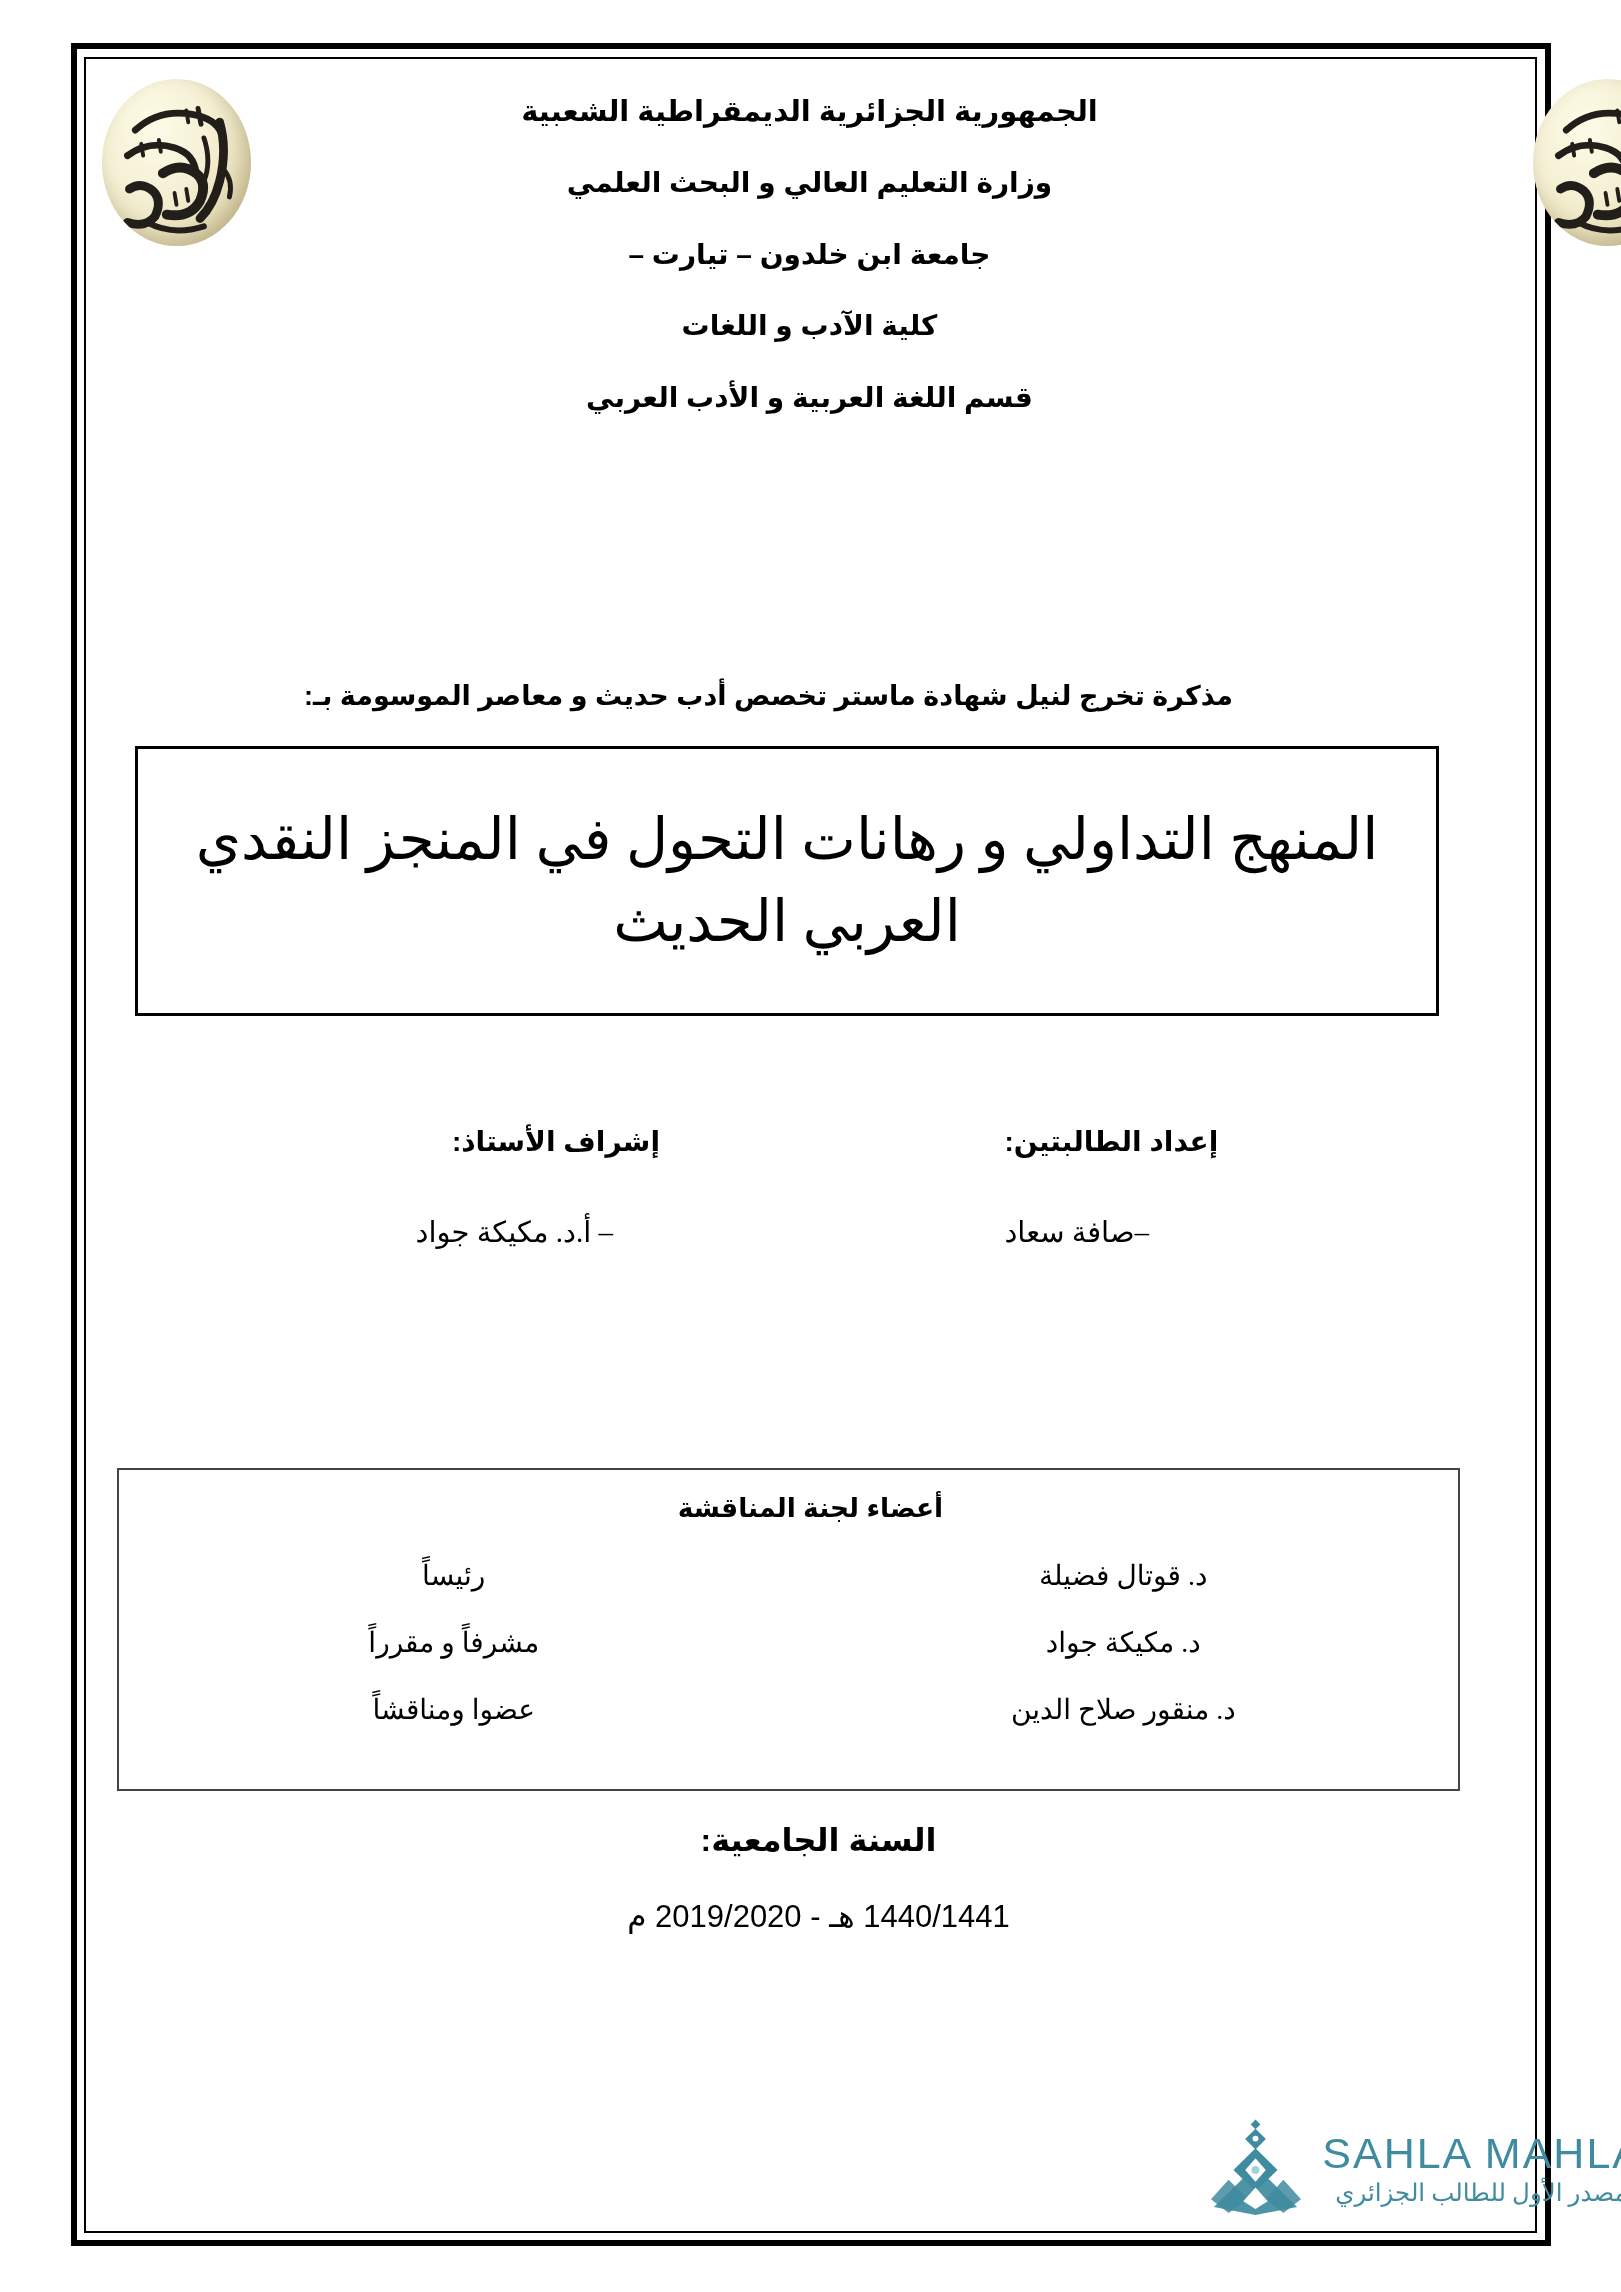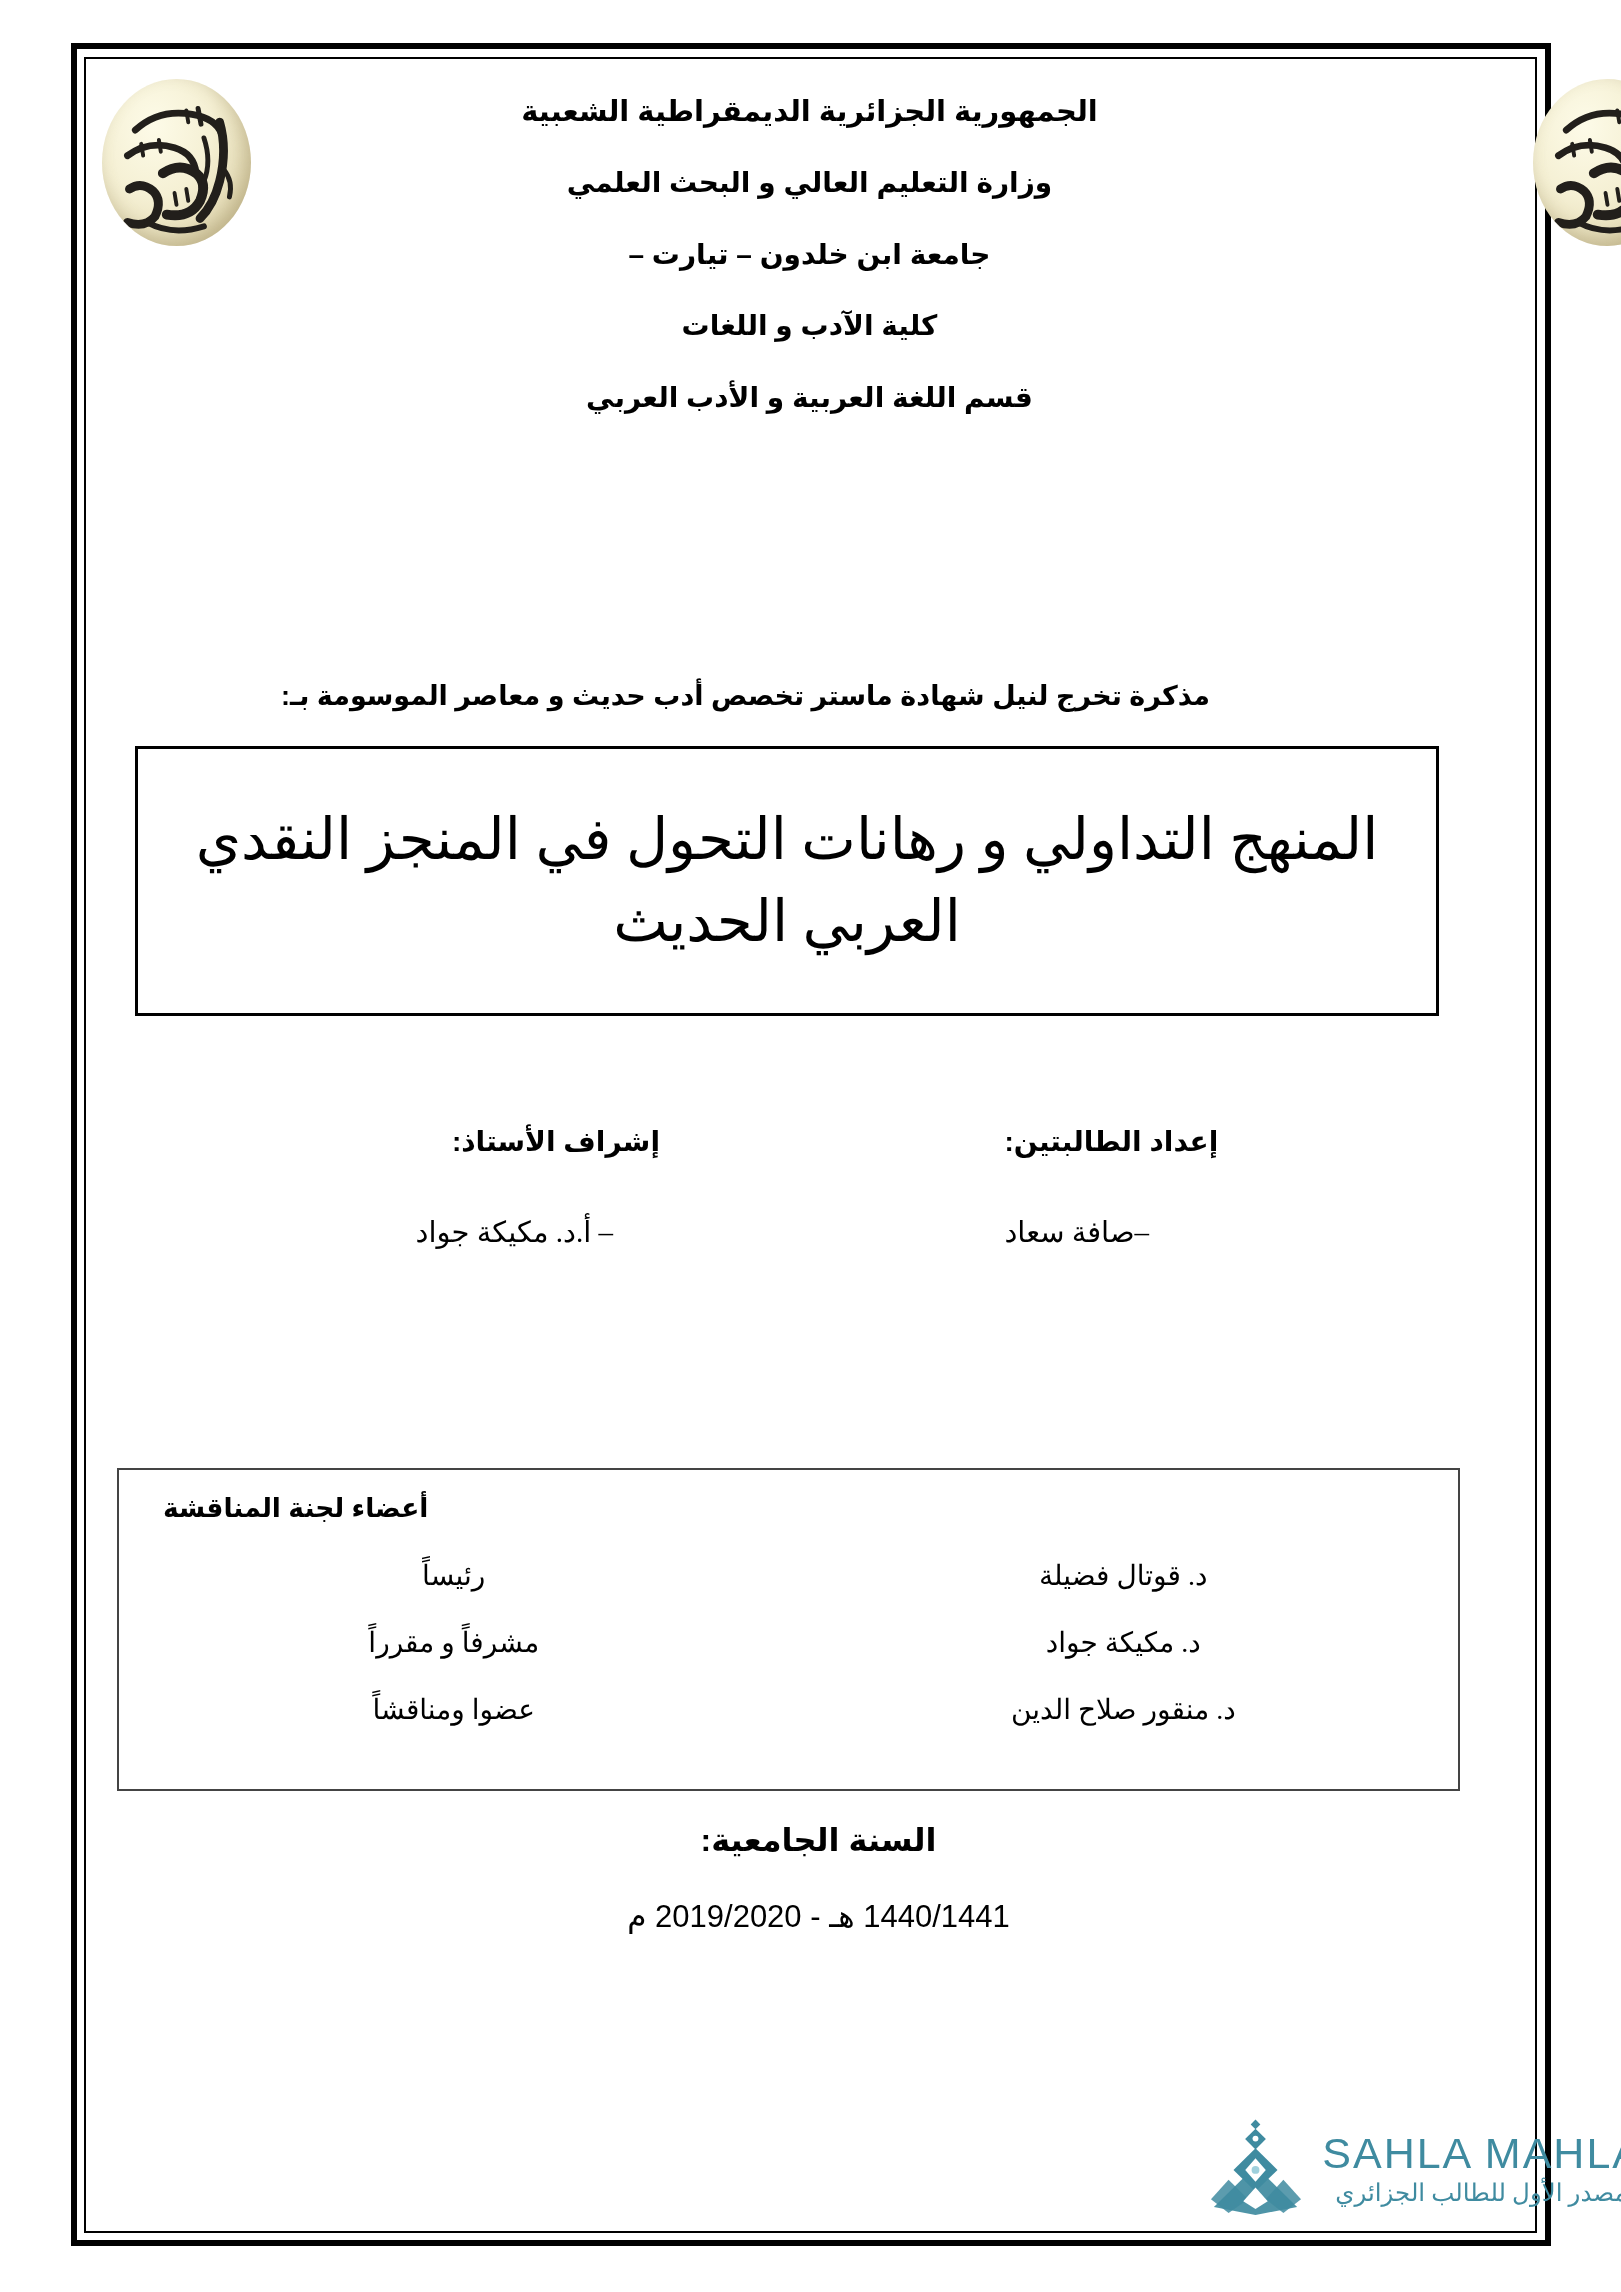--- a/index.html
+++ b/index.html
@@ -93,20 +93,21 @@
   .thesis-line {
     position: absolute;
     top: 623px;
     left: 0;
     width: 1323px;
     text-align: center;
     font-family: "Liberation Sans", "DejaVu Sans", sans-serif;
     font-weight: bold;
     font-size: 27px;
     white-space: nowrap;
+    padding-left: 23px;
   }
 
   
   .title-box {
     position: absolute;
     top: 689px;
     left: 51px;
     width: 1304px;
     height: 270px;
     box-sizing: border-box;
@@ -168,21 +169,21 @@
     width: 1343px;
     height: 323px;
     box-sizing: border-box;
     border: 2px solid #444444;
     padding: 21.6px 0 0 0;
   }
   .committee-title {
     font-family: "Liberation Sans", "DejaVu Sans", sans-serif;
     font-weight: bold;
     font-size: 26.5px;
-    text-align: left;
+    text-align: center;
     margin-bottom: 35px;
     margin-left: 44px;
   }
   .committee-rows { padding: 0 0px; }
   .committee-row {
     display: flex;
     justify-content: space-between;
     align-items: baseline;
     margin-bottom: 34px;
     font-family: "Liberation Serif", "DejaVu Serif", serif;

